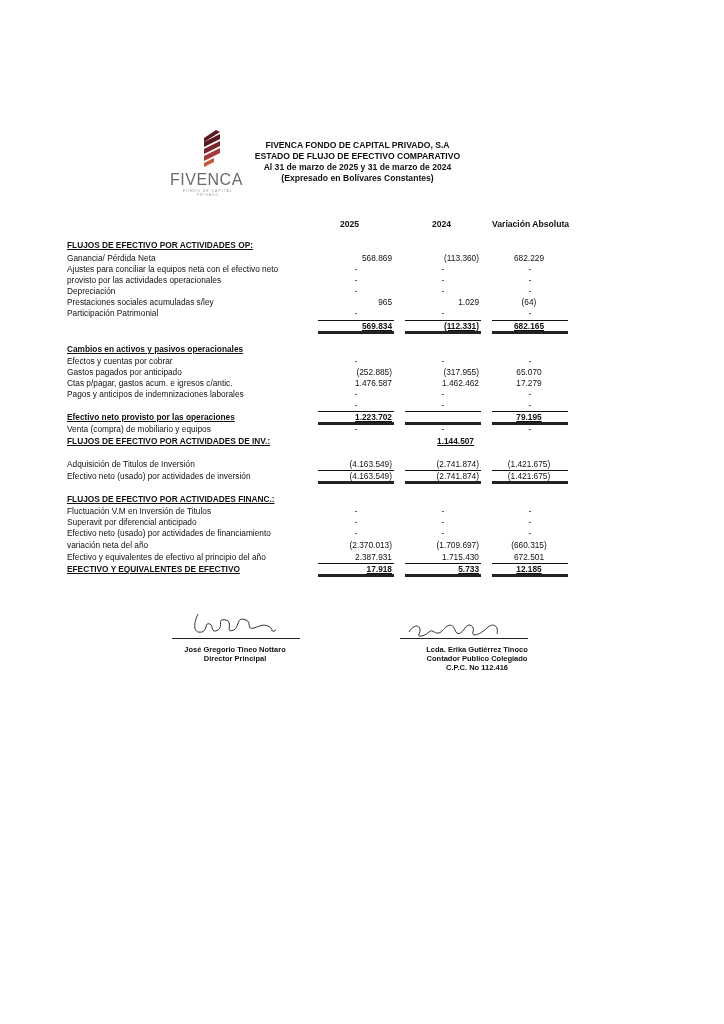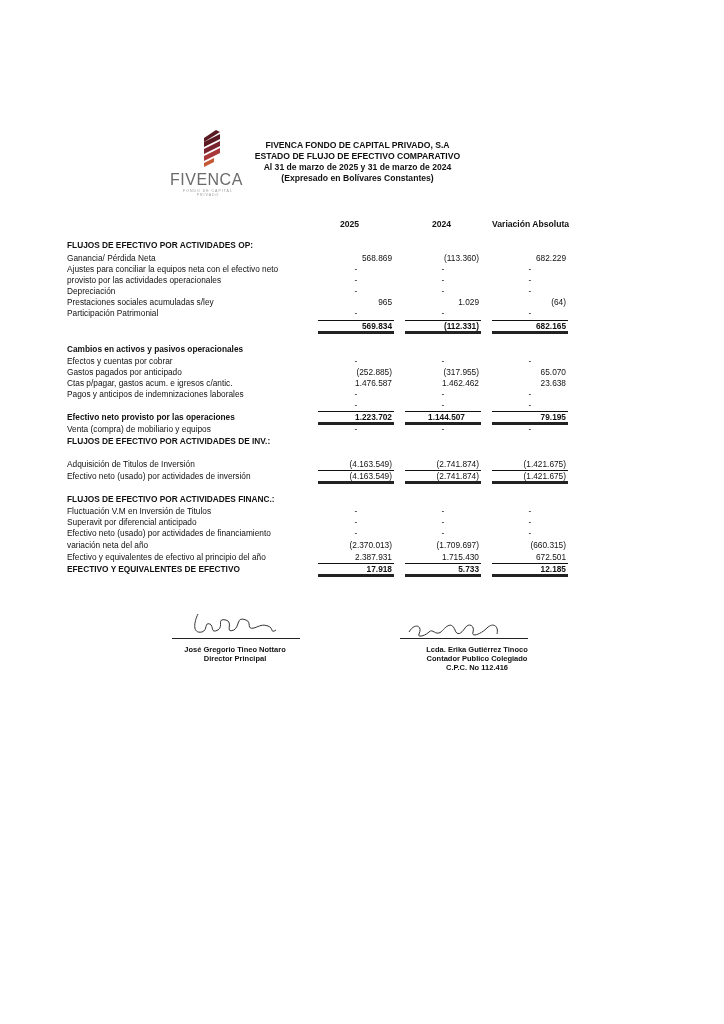--- a/index.html
+++ b/index.html
@@ -8,22 +8,22 @@
   .logo .stripes { position:absolute; left:28px; top:0; width:30px; height:40px; }
   .logo .wordmark { position:absolute; left:2px; top:41px; font-size:16px; letter-spacing:0.5px; color:#6b6b6b; font-weight:normal; }
   .logo .tagline { position:absolute; left:10px; top:59px; font-size:3.5px; letter-spacing:1px; color:#999; width:60px; text-align:center; line-height:4px; }
   .header { position:absolute; left:240px; top:140px; width:235px; text-align:center; font-size:8.6px; font-weight:bold; line-height:11px; }
   .colhead { position:absolute; top:219px; font-size:8.6px; font-weight:bold; }
   .row { position:absolute; left:67px; height:11px; font-size:8.3px; line-height:11px; width:520px; }
   .row .lbl { position:absolute; left:0; white-space:nowrap; }
   .row .v { position:absolute; text-align:right; white-space:nowrap; }
   .row .v1 { left:245px; width:80px; }
   .row .v2 { left:335px; width:80px; }
-  .row .v3 { left:425px; width:80px; }
-  .b { font-weight:bold; }
+  .row .v3 { left:425px; width:80px;text-align:center; }
+  .b { font-weight:bold;text-decoration:underline; }
   .line { position:absolute; height:1px; background:#111; width:76px; }
   .dline { position:absolute; height:3px; background:#222; width:76px; }
   .sig { position:absolute; font-size:7.5px; font-weight:bold; text-align:center; line-height:9px; }
   .sigline { position:absolute; height:1px; background:#222; }
 </style>
 </head>
 <body>
 
 <div class="logo">
   <svg class="stripes" viewBox="0 0 30 40">
@@ -112,38 +112,38 @@
     <div class="row" style="top: 367px;">
       <span class="lbl">Gastos pagados por anticipado</span>
       <span class="v v1" style="left: 251px; width: 74px;">(252.885)</span>
       <span class="v v2" style="left: 338px; width: 74px;">(317.955)</span>
       <span class="v v3" style="left: 425px; width: 74px;">65.070</span>
     </div>
     <div class="row" style="top: 378px;">
       <span class="lbl">Ctas p/pagar, gastos acum. e igresos c/antic.</span>
       <span class="v v1" style="left: 251px; width: 74px;">1.476.587</span>
       <span class="v v2" style="left: 338px; width: 74px;">1.462.462</span>
-      <span class="v v3" style="left: 425px; width: 74px;">23.638</span>
+      <span class="v v3" style="left: 425px; width: 74px;">17.279</span>
     </div>
     <div class="row" style="top: 389px;">
       <span class="lbl">Pagos y anticipos de indemnizaciones laborales</span>
       <span class="v v1" style="text-align: center; width: 76px; left: 251px;">-</span>
       <span class="v v2" style="text-align: center; width: 76px; left: 338px;">-</span>
       <span class="v v3" style="text-align: center; width: 76px; left: 425px;">-</span>
     </div>
     <div class="row" style="top: 400px;">
       <span class="lbl"></span>
       <span class="v v1" style="text-align: center; width: 76px; left: 251px;">-</span>
       <span class="v v2" style="text-align: center; width: 76px; left: 338px;">-</span>
       <span class="v v3" style="text-align: center; width: 76px; left: 425px;">-</span>
     </div>
     <div class="row" style="top: 412px;">
       <span class="lbl b">Efectivo neto provisto por las operaciones</span>
       <span class="v v1 b" style="left: 251px; width: 74px;">1.223.702</span>
-      <span class="v v2 b" style="left: 324px; width: 74px;">1.144.507</span>
+      <span class="v v2 b" style="left: 333px; width: 74px; margin-top: 24px;">1.144.507</span>
       <span class="v v3 b" style="left: 425px; width: 74px;">79.195</span>
     </div>
     <div class="row" style="top: 436px;">
       <span class="lbl b">FLUJOS DE EFECTIVO POR ACTIVIDADES DE INV.:</span>
       <span class="v v1 b" style="left: 251px; width: 74px;"></span>
       <span class="v v2 b" style="left: 338px; width: 74px;"></span>
       <span class="v v3 b" style="left: 425px; width: 74px;"></span>
     </div>
     <div class="row" style="top: 424px;">
       <span class="lbl">Venta (compra) de mobiliario y equipos</span>

